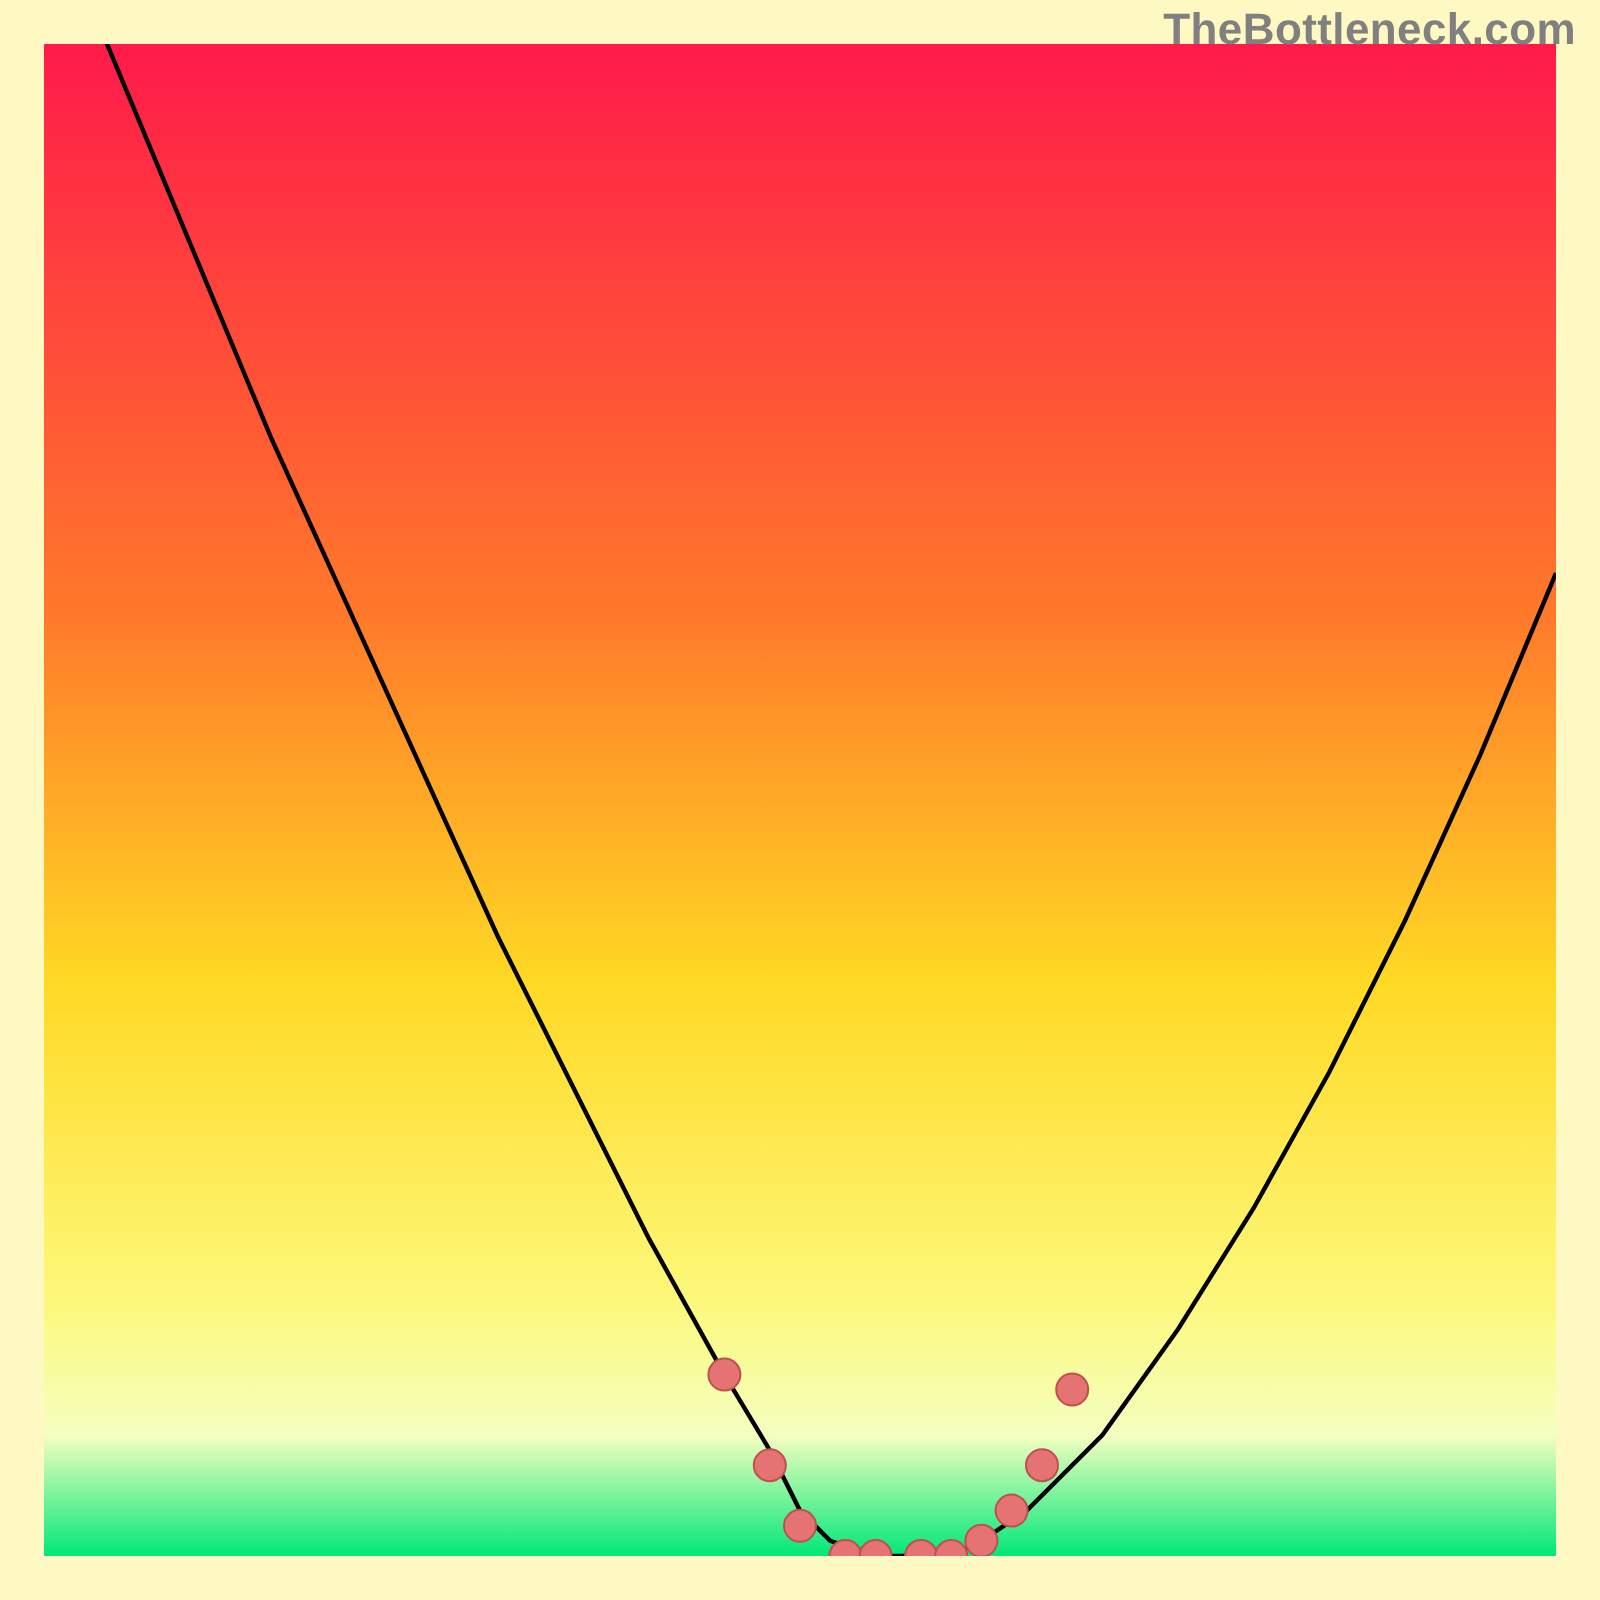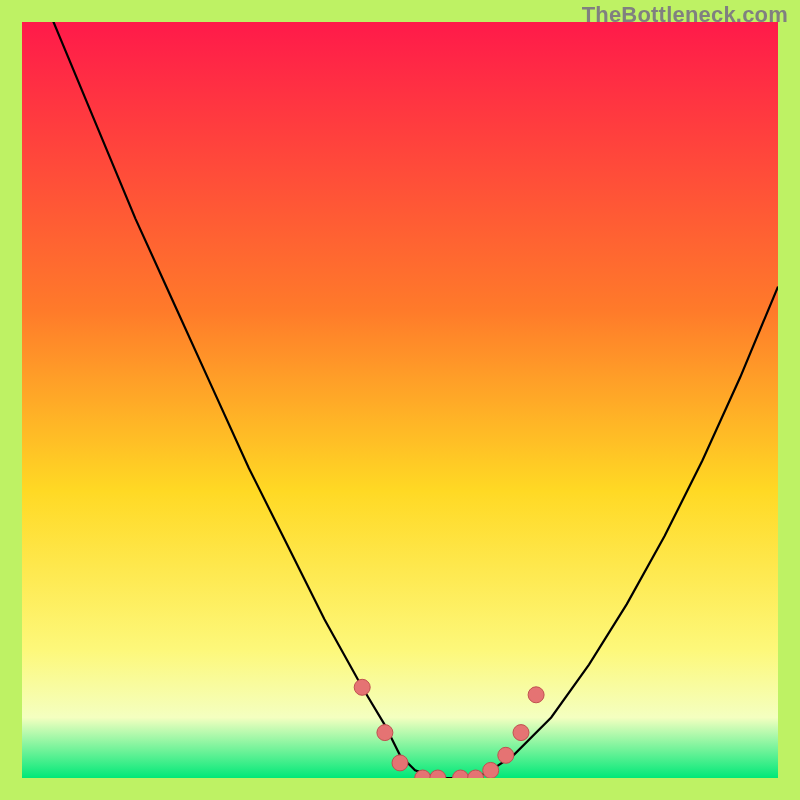--- a/index.html
+++ b/index.html
@@ -9,21 +9,21 @@
     height: 800px;
     overflow: hidden;
     background: #000;
     font-family: Arial, Helvetica, sans-serif;
   }
   .frame {
     position: absolute;
     top: 0; left: 0;
     width: 800px;
     height: 800px;
-    background: #bef264;
+    background: #fef9c3;
   }
   .plot-area {
     position: absolute;
     top: 22px;
     left: 22px;
     width: 756px;
     height: 756px;
     overflow: hidden;
   }
   .plot-area svg {

